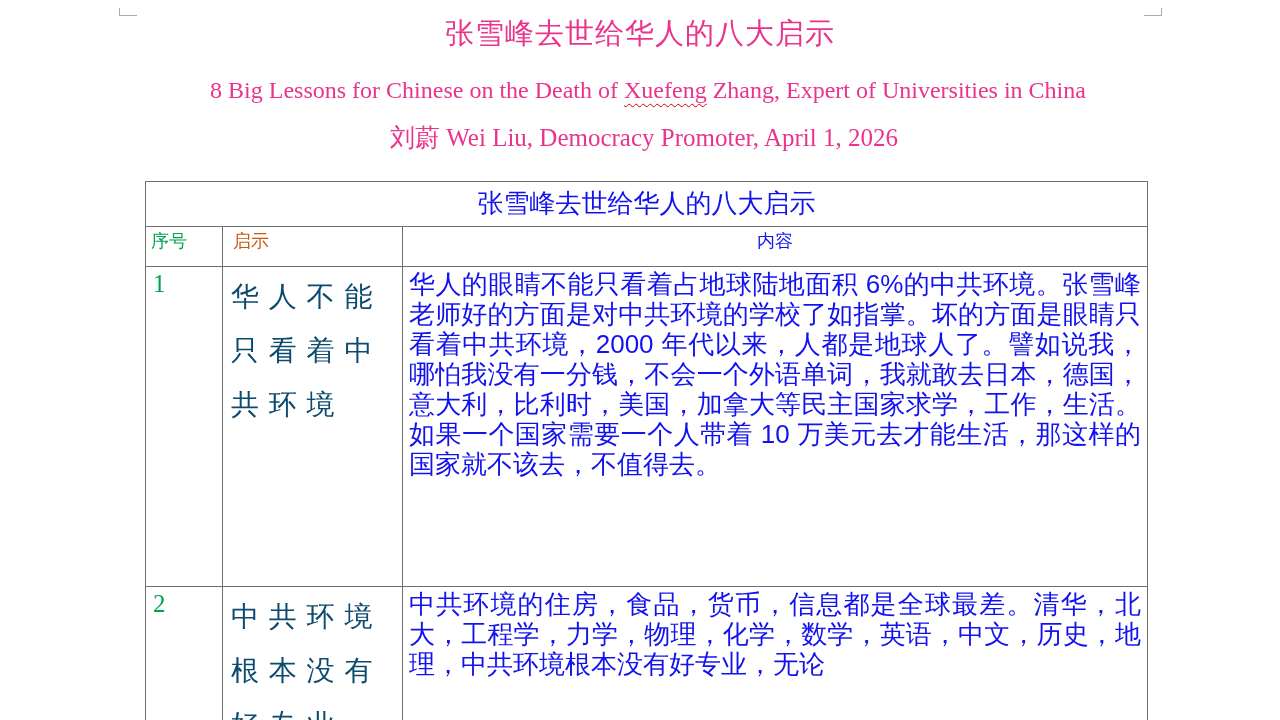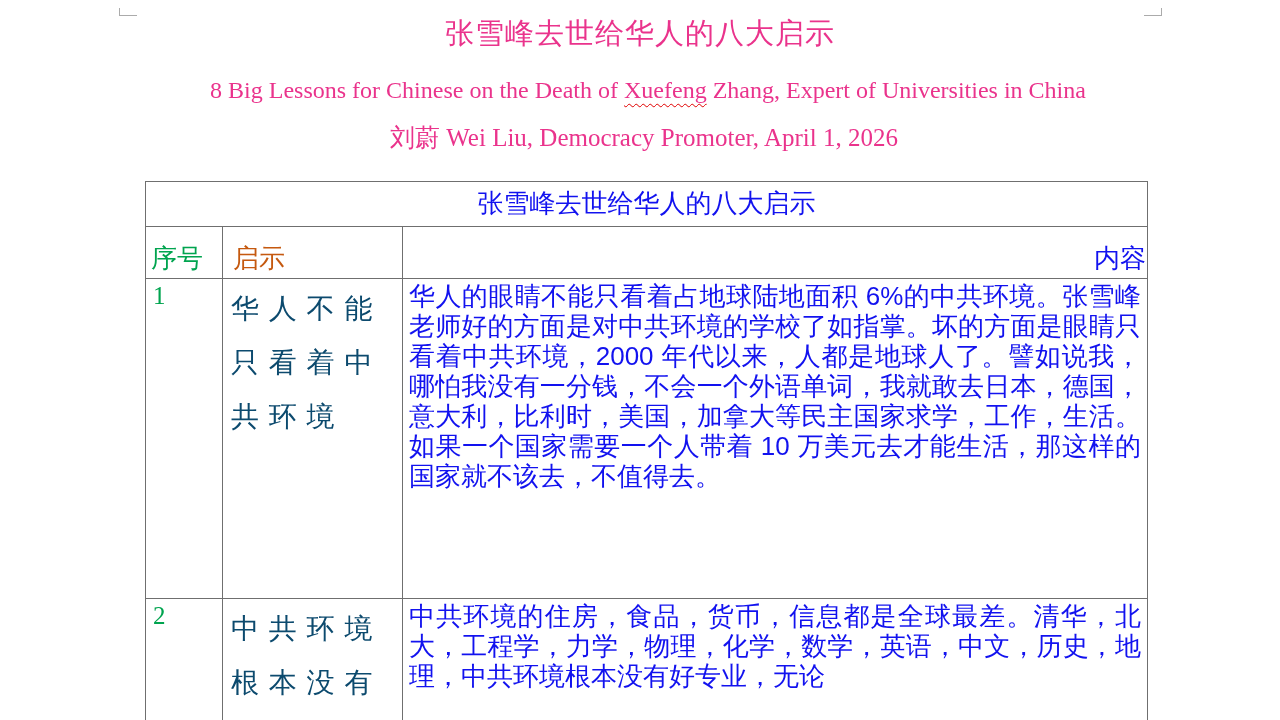--- a/index.html
+++ b/index.html
@@ -90,24 +90,24 @@
     vertical-align: top;
     overflow: hidden;
   }
   td.caption {
     height: 40px;
     text-align: center;
     font-size: 26px;
     color: #1212ef;
     padding: 4px 0 0 0;
   }
-  tr.colhead td { height: 36px; font-size: 26px; padding-top: 14px; }
+  tr.colhead td { height: 36px; font-size: 18px; padding-top: 2px; }
   td.num-head   { padding-left: 5px;  color: #00a44f; }
   td.lesson-head{ padding-left: 10px; color: #c5590f; }
-  td.content-head { text-align: right; color: #1212ef; }
+  td.content-head { text-align: center; color: #1212ef; }
   td.num-cell {
     font-family: "Liberation Serif", "DejaVu Serif", serif;
     font-size: 25px;
     color: #00a44f;
     padding: 3px 0 0 7px;
   }
   td.lesson-cell {
     font-size: 28px;
     color: #0c4a6e;
     line-height: 54px;

